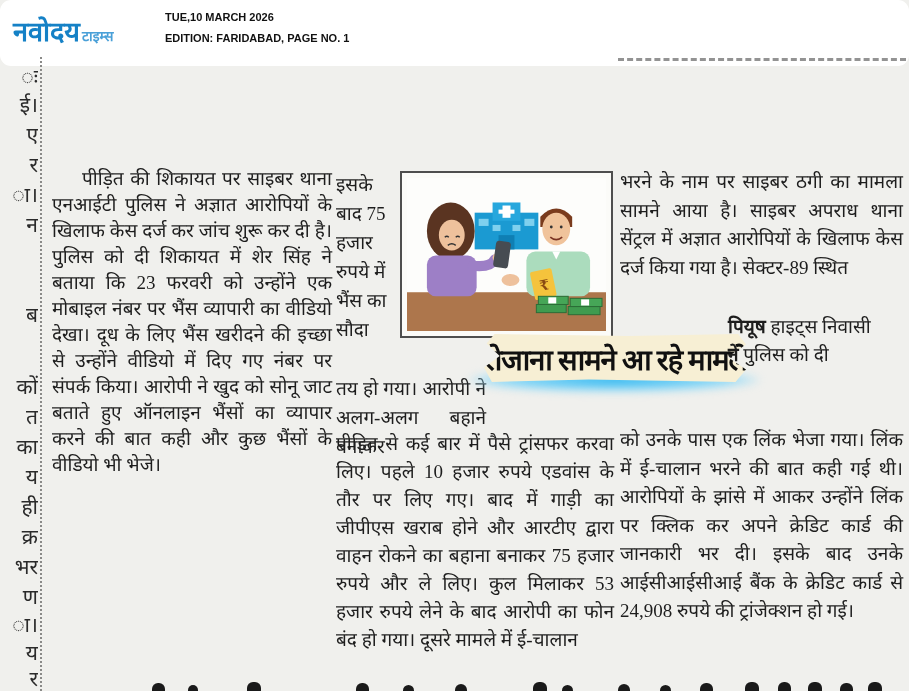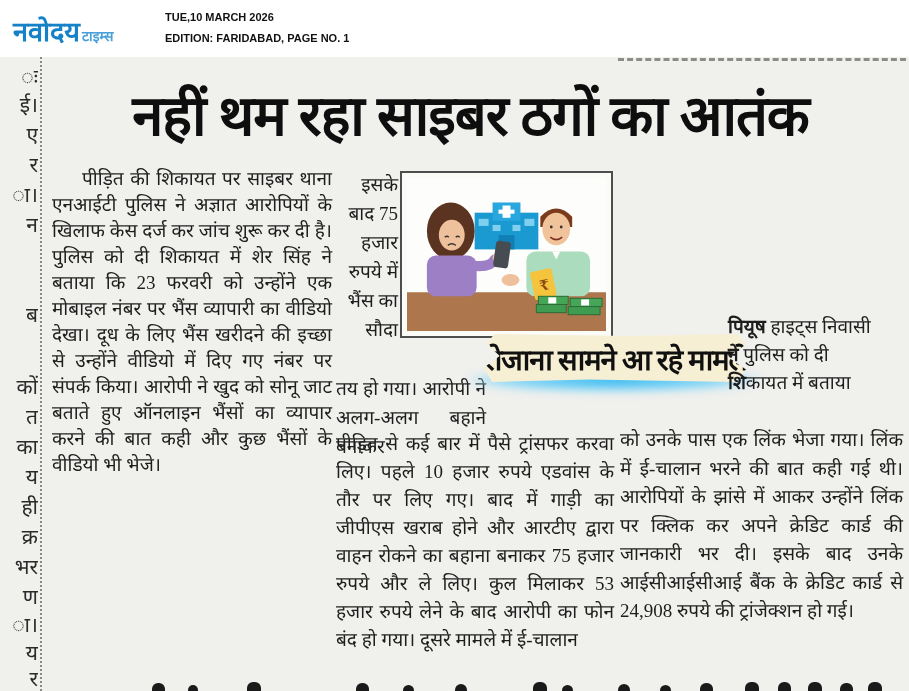--- a/index.html
+++ b/index.html
@@ -1,38 +1,38 @@
 <!DOCTYPE html>
 <html><head>
 <meta charset="utf-8">
 <style>
   html,body{margin:0;padding:0;background:#d8d8d6;}
   .page{position:relative;width:909px;height:691px;background:#f0f0ed;overflow:hidden;
         font-family:"Liberation Serif","DejaVu Serif",serif;color:#1c1c1c;}
   
-  .masthead{position:absolute;left:0;top:0;width:909px;height:57px;background:#ffffff;}
+  .masthead{position:absolute;left:0;top:0;width:909px;height:66px;background:#ffffff;border-radius:11px;}
   .logo{position:absolute;left:13px;top:12px;white-space:nowrap;}
   .logo-main{font-size:27px;font-weight:800;color:#1581c6;letter-spacing:0px;
              font-family:"Liberation Serif","DejaVu Serif",serif;}
   .logo-sub{font-size:14px;font-weight:700;color:#4aa0d8;margin-left:2px;}
   .head-lines{position:absolute;left:165px;top:7px;font-family:"Liberation Sans","DejaVu Sans",sans-serif;
               font-weight:700;font-size:11px;line-height:21px;color:#111;}
   
   .vdots{position:absolute;left:40px;top:57px;height:634px;border-left:2px dotted #8a8a88;}
   .lfrag{position:absolute;left:2px;width:36px;font-size:21px;color:#2a2a2a;text-align:right;
          overflow:hidden;white-space:nowrap;}
   .topdash{position:absolute;left:618px;top:58px;width:288px;border-top:3px dashed #3c3c3c;opacity:.55;}
   
   .headline{position:absolute;left:48px;top:84px;width:845px;text-align:center;
             font-size:56px;font-weight:800;line-height:1.15;color:#0e0e0e;letter-spacing:-1px;}
   
   .body-txt{font-size:19px;line-height:26px;text-align:justify;color:#1d1d1d;}
   .col1{position:absolute;left:52px;top:166px;width:280px;}
   .col1 p{margin:0;text-indent:30px;}
-  .col2-strip{position:absolute;left:336px;top:170px;width:62px;line-height:29px;text-align:right;}
+  .col2-strip{position:absolute;left:336px;top:170px;width:62px;line-height:29px;text-align:left;}
   .col2-mid{position:absolute;left:336px;top:342px;width:150px;line-height:29px;text-align:justify;margin-top:32px;}
   .col2-rest{position:absolute;left:336px;top:430px;width:278px;line-height:28px;}
   .col3-top{position:absolute;left:620px;top:168px;width:283px;line-height:28.5px;}
   .c3wrap{position:absolute;left:728px;width:177px;line-height:28.5px;white-space:nowrap;}
   .c3wrap b{font-weight:800;}
   .col3-rest{position:absolute;left:620px;top:426px;width:283px;line-height:28.5px;}
   
   .photo{position:absolute;left:400px;top:171px;width:213px;height:167px;background:#fbfbf8;
          border:2px solid #4e4e4e;box-sizing:border-box;padding:5px;}
   .photo svg{width:100%;height:100%;display:block;}
@@ -76,21 +76,20 @@
   <div class="lfrag" style="top:462px">य</div>
   <div class="lfrag" style="top:492px">ही</div>
   <div class="lfrag" style="top:522px">क्र</div>
   <div class="lfrag" style="top:552px">भर</div>
   <div class="lfrag" style="top:582px">ण</div>
   <div class="lfrag" style="top:610px">ा।</div>
   <div class="lfrag" style="top:638px">य</div>
   <div class="lfrag" style="top:664px">र</div>
   <div class="topdash"></div>
 
-  <div class="headline">नहीं थम रहा साइबर ठगों का आतंक</div>
 
   <div class="col1 body-txt">
     <p>पीड़ित की शिकायत पर साइबर थाना एनआईटी पुलिस ने अज्ञात आरोपियों के खिलाफ केस दर्ज कर जांच शुरू कर दी है। पुलिस को दी शिकायत में शेर सिंह ने बताया कि 23 फरवरी को उन्होंने एक मोबाइल नंबर पर भैंस व्यापारी का वीडियो देखा। दूध के लिए भैंस खरीदने की इच्छा से उन्होंने वीडियो में दिए गए नंबर पर संपर्क किया। आरोपी ने खुद को सोनू जाट बताते हुए ऑनलाइन भैंसों का व्यापार करने की बात कही और कुछ भैंसों के वीडियो भी भेजे।</p>
   </div>
 
   <div class="col2-strip body-txt">इसके बाद 75 हजार रुपये में भैंस का सौदा</div>
   <div class="col2-mid body-txt">तय हो गया। आरोपी ने अलग-अलग बहाने बनाकर</div>
   <div class="col2-rest body-txt">पीड़ित से कई बार में पैसे ट्रांसफर करवा लिए। पहले 10 हजार रुपये एडवांस के तौर पर लिए गए। बाद में गाड़ी का जीपीएस खराब होने और आरटीए द्वारा वाहन रोकने का बहाना बनाकर 75 हजार रुपये और ले लिए। कुल मिलाकर 53 हजार रुपये लेने के बाद आरोपी का फोन बंद हो गया। दूसरे मामले में ई-चालान</div>
 
   <div class="photo">
@@ -150,23 +149,23 @@
         <rect x="175" y="119" width="8" height="6" fill="#ffffff"></rect>
       </g>
     </svg>
   </div>
 
   <div class="callout-glow"></div>
   <div class="callout">
     <span class="callout-text">रोजाना सामने आ रहे मामले</span>
   </div>
 
+  <div class="col3-top body-txt">भरने के नाम पर साइबर ठगी का मामला सामने आया है। साइबर अपराध थाना सेंट्रल में अज्ञात आरोपियों के खिलाफ केस दर्ज किया गया है। सेक्टर-89 स्थित</div>
   <div class="c3wrap body-txt" style="top:313px"><b>पियूष</b><span> हाइट्स निवासी</span></div>
   <div class="c3wrap body-txt" style="top:341px"><b>ने</b><span> पुलिस को दी</span></div>
-  <div class="c3wrap body-txt" style="top:369px"><b>शि</b><span>कायत में बताया</span></div>
   <div class="col3-rest body-txt">को उनके पास एक लिंक भेजा गया। लिंक में ई-चालान भरने की बात कही गई थी। आरोपियों के झांसे में आकर उन्होंने लिंक पर क्लिक कर अपने क्रेडिट कार्ड की जानकारी भर दी। इसके बाद उनके आईसीआईसीआई बैंक के क्रेडिट कार्ड से 24,908 रुपये की ट्रांजेक्शन हो गई।</div>
 
   <div class="blob" style="left:152px;width:13px;height:8px"></div>
   <div class="blob" style="left:188px;width:10px;height:6px"></div>
   <div class="blob" style="left:247px;width:14px;height:9px"></div>
   <div class="blob" style="left:356px;width:13px;height:8px"></div>
   <div class="blob" style="left:403px;width:11px;height:6px"></div>
   <div class="blob" style="left:455px;width:12px;height:7px"></div>
   <div class="blob" style="left:533px;width:14px;height:9px"></div>
   <div class="blob" style="left:562px;width:11px;height:6px"></div>

